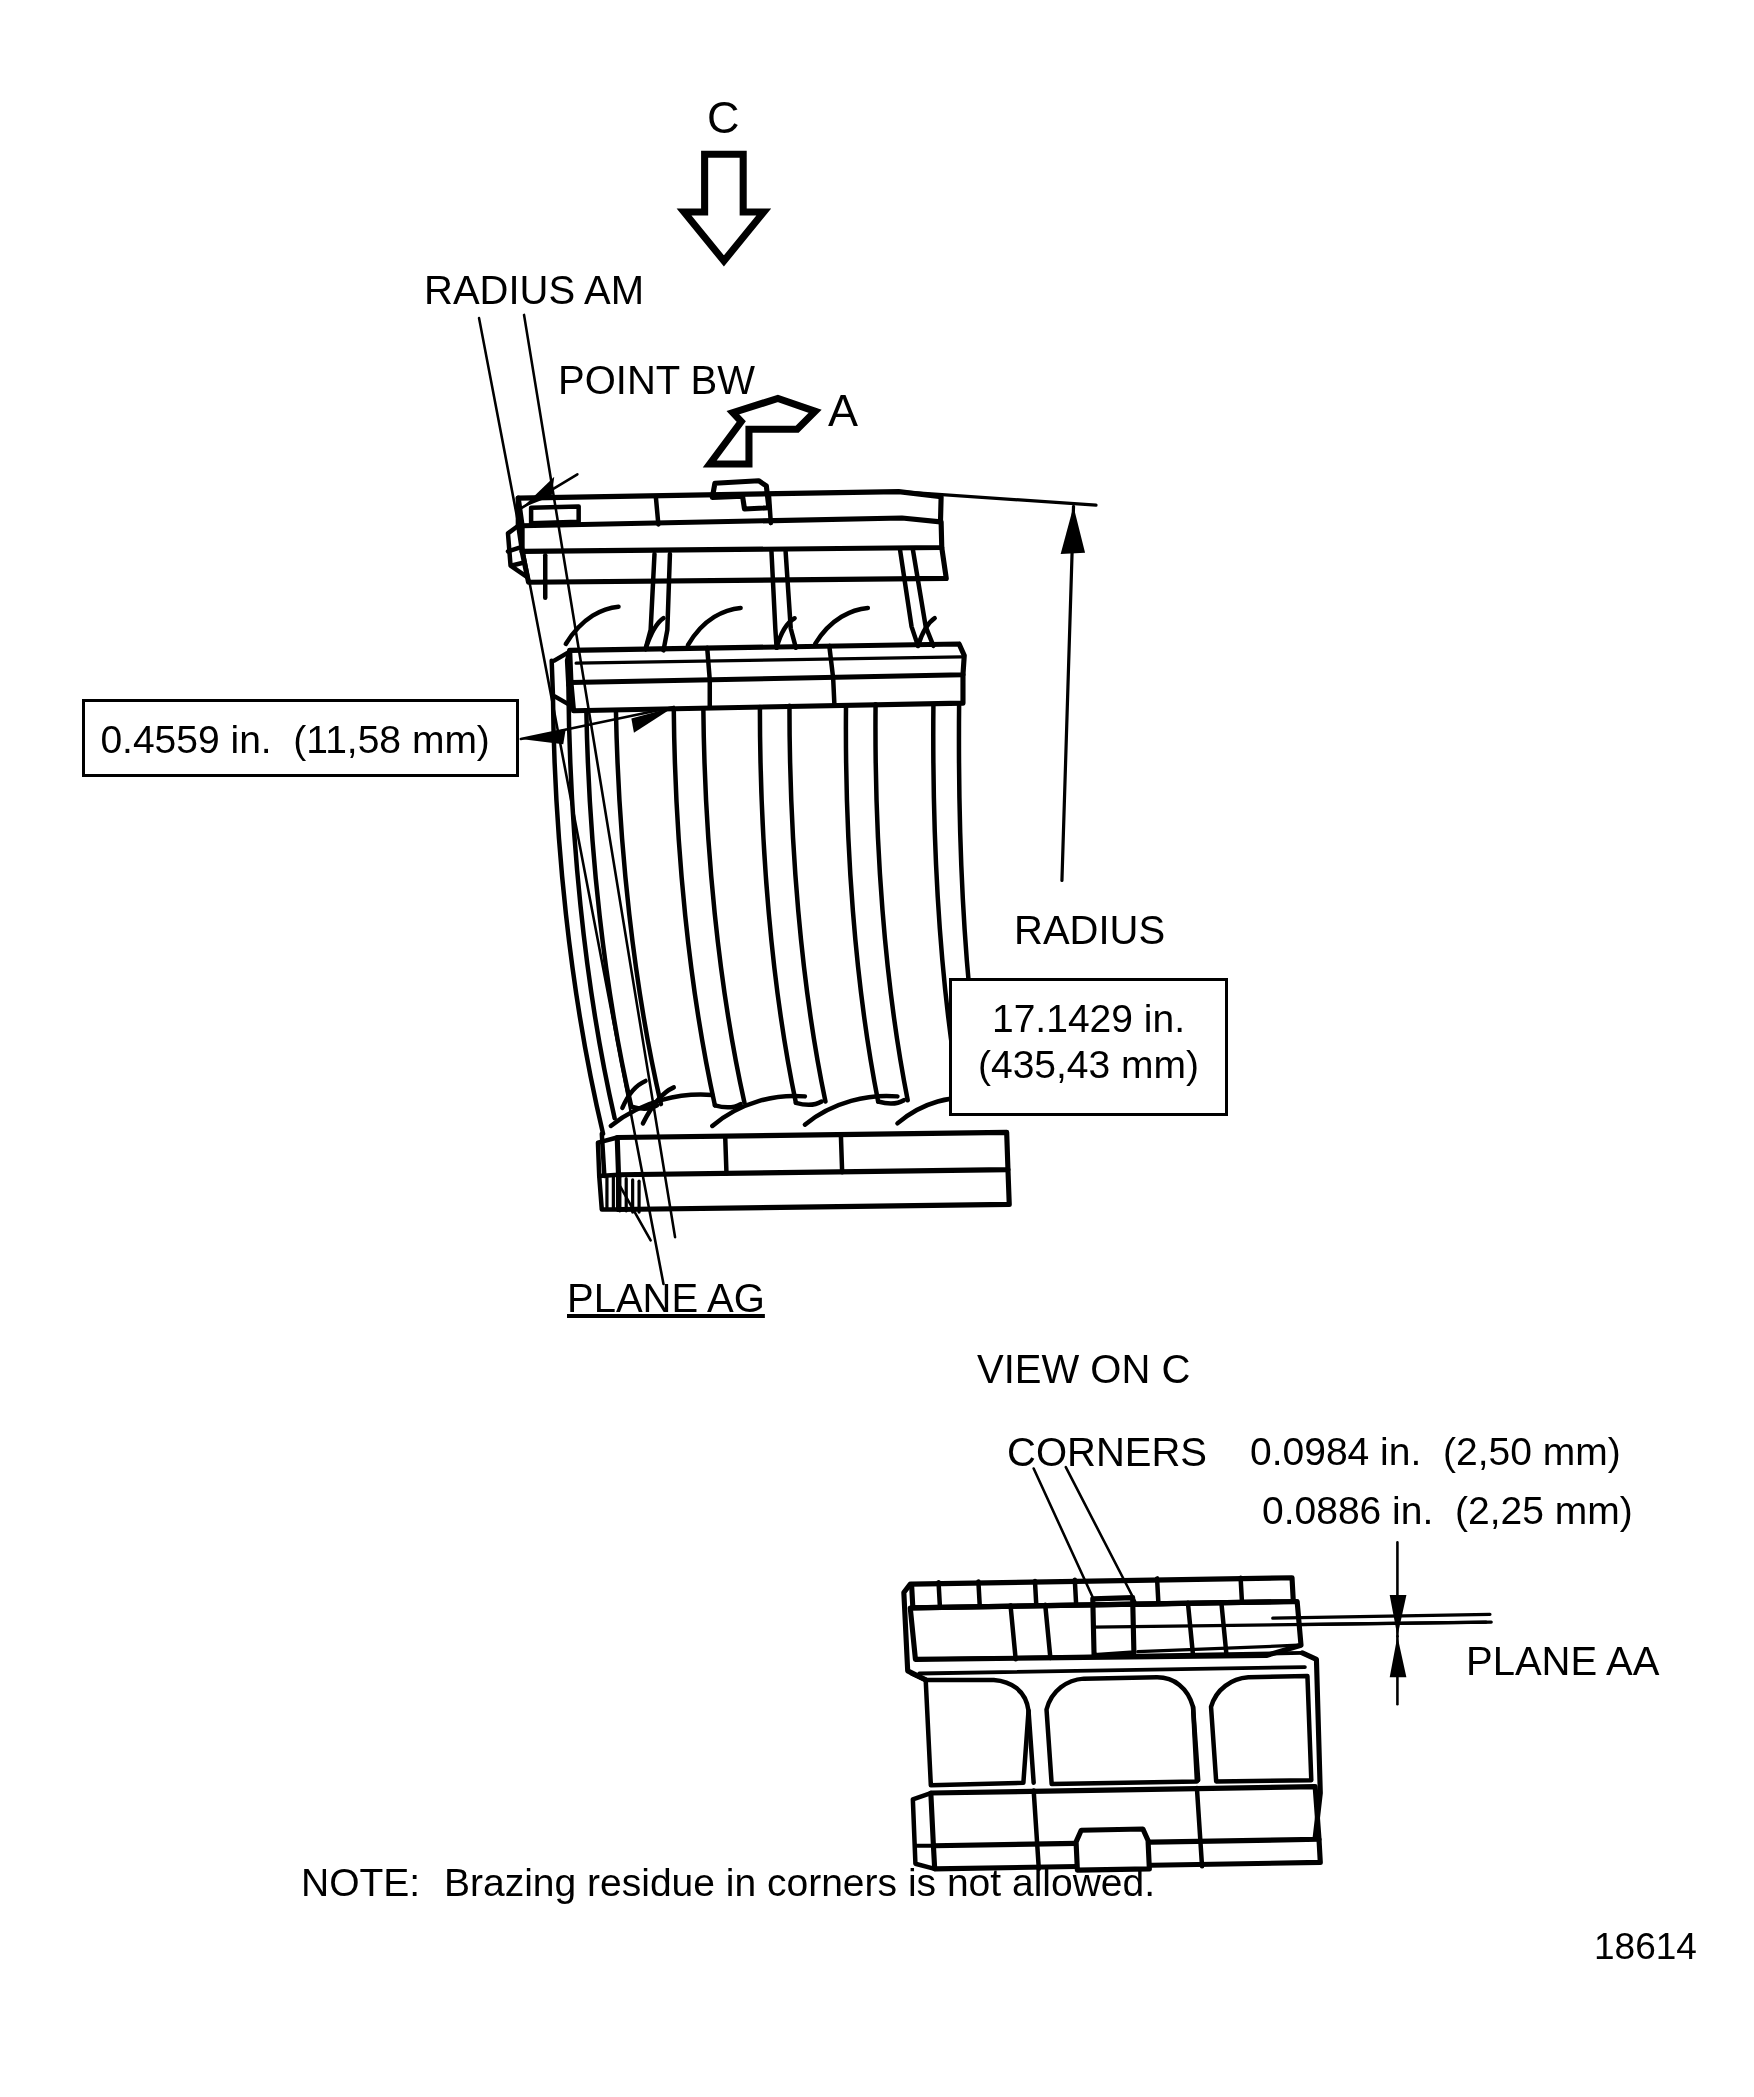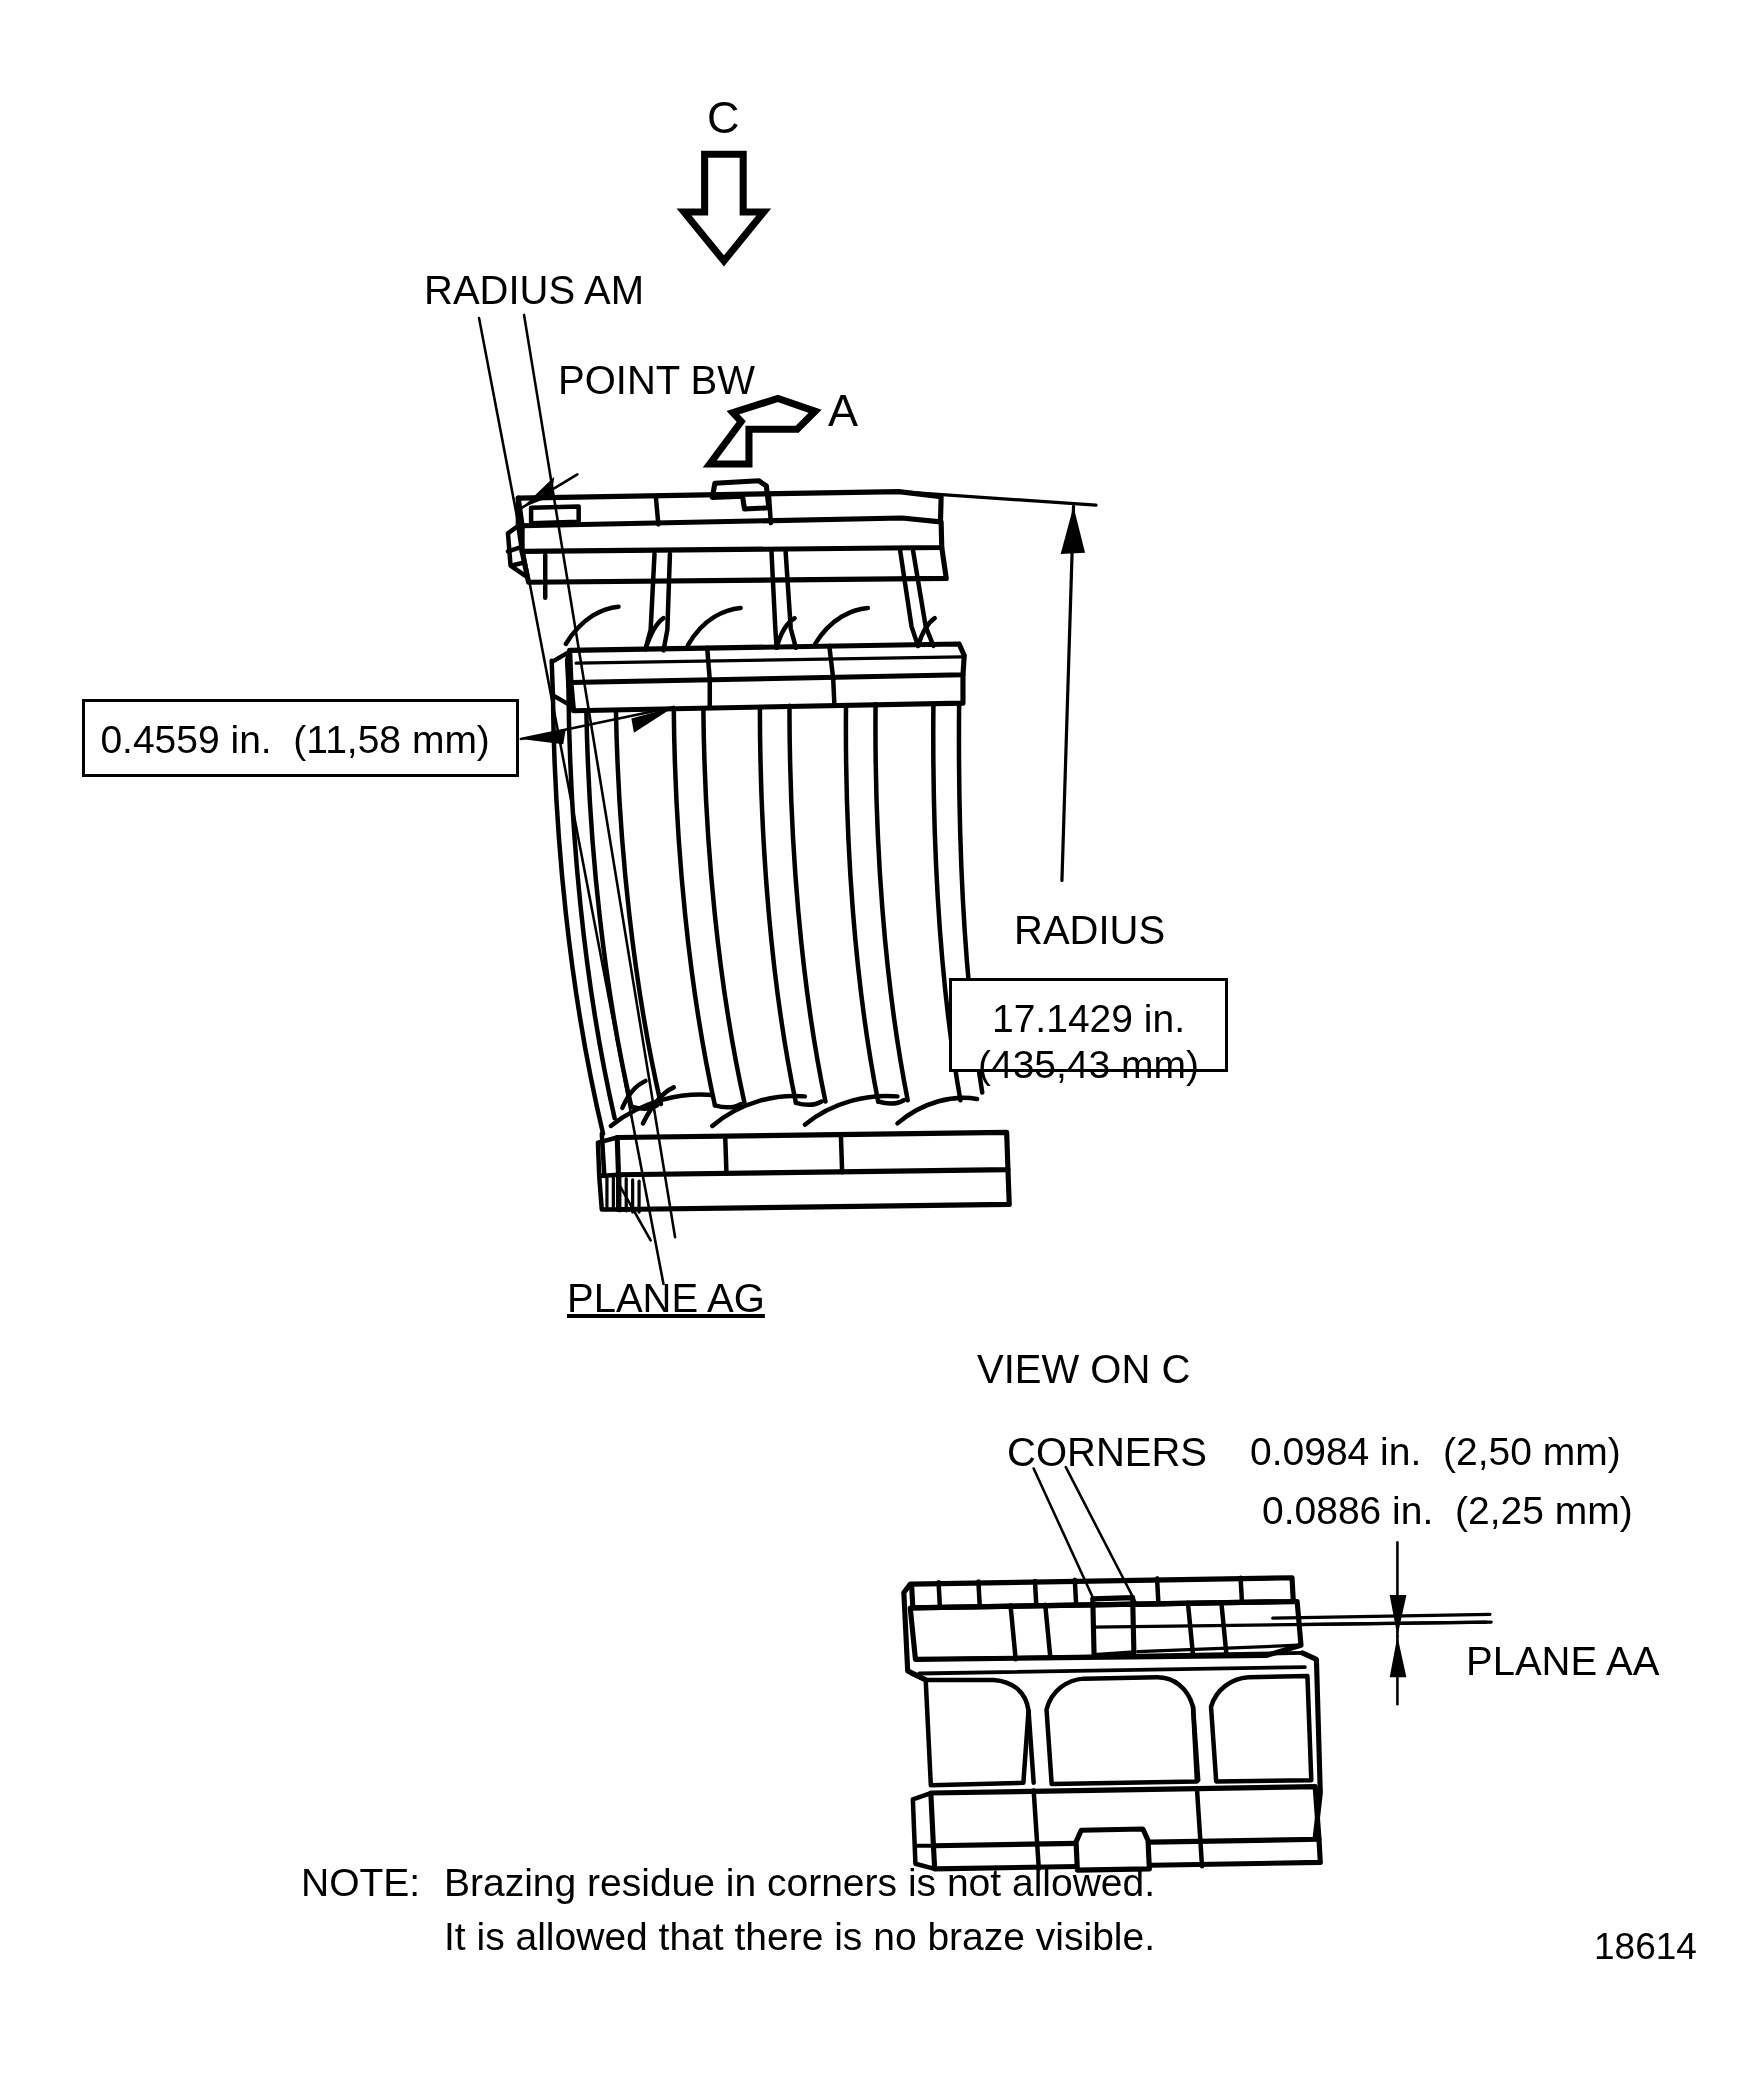--- a/index.html
+++ b/index.html
@@ -249,39 +249,38 @@
   <div class="txt t-lbl" style="left:558px; top:360px;">POINT BW</div>
 
   <div class="callout-box" style="left:82px; top:699px; width:437px; height:78px;">
     <div class="cb-inner">
       <span class="txt t-dim cb-line">0.4559 in.  (11,58 mm)</span>
     </div>
   </div>
 
   <div class="txt t-lbl" style="left:1014px; top:910px;">RADIUS</div>
 
-  <div class="callout-box" style="left:949px; top:978px; width:279px; height:94px;">
+  <div class="callout-box" style="left:949px; top:978px; width:279px; height:138px;">
     <div class="cb-inner" style="text-align:center;">
       <span class="txt t-dim cb-line">17.1429 in.</span>
       <span class="txt t-dim cb-line" style="margin-top:6.4px;">(435,43 mm)</span>
     </div>
   </div>
 
   <div class="txt t-lbl" style="left:567px; top:1278px;text-decoration:underline;">PLANE AG</div>
 
   <div class="txt t-lbl" style="left:977px; top:1349px;">VIEW ON C</div>
 
   <div class="txt t-lbl" style="left:1007px; top:1432px;text-align:right;">CORNERS</div>
 
   <div class="txt t-dim" style="left:1250px; top:1432px;">0.0984 in.  (2,50 mm)</div>
 
   <div class="txt t-dim" style="left:1250px; top:1491px;margin-left:12px;">0.0886 in.  (2,25 mm)</div>
 
   <div class="txt t-lbl" style="left:1466px; top:1603px;margin-top:38px;">PLANE AA</div>
 
   <div class="txt t-note" style="left:301px; top:1863px;">NOTE:</div>
   <div class="txt t-note" style="left:444px; top:1863px;">Brazing residue in corners is not allowed.</div>
-  <div class="txt t-note" style="left:444px; top:1917px;">It is allowed that there is no braze visible.</div>
 
   <div class="txt t-fig" style="left:1594px; top:1928px;">18614</div>
 
 </div>
 
 
 </body></html>

